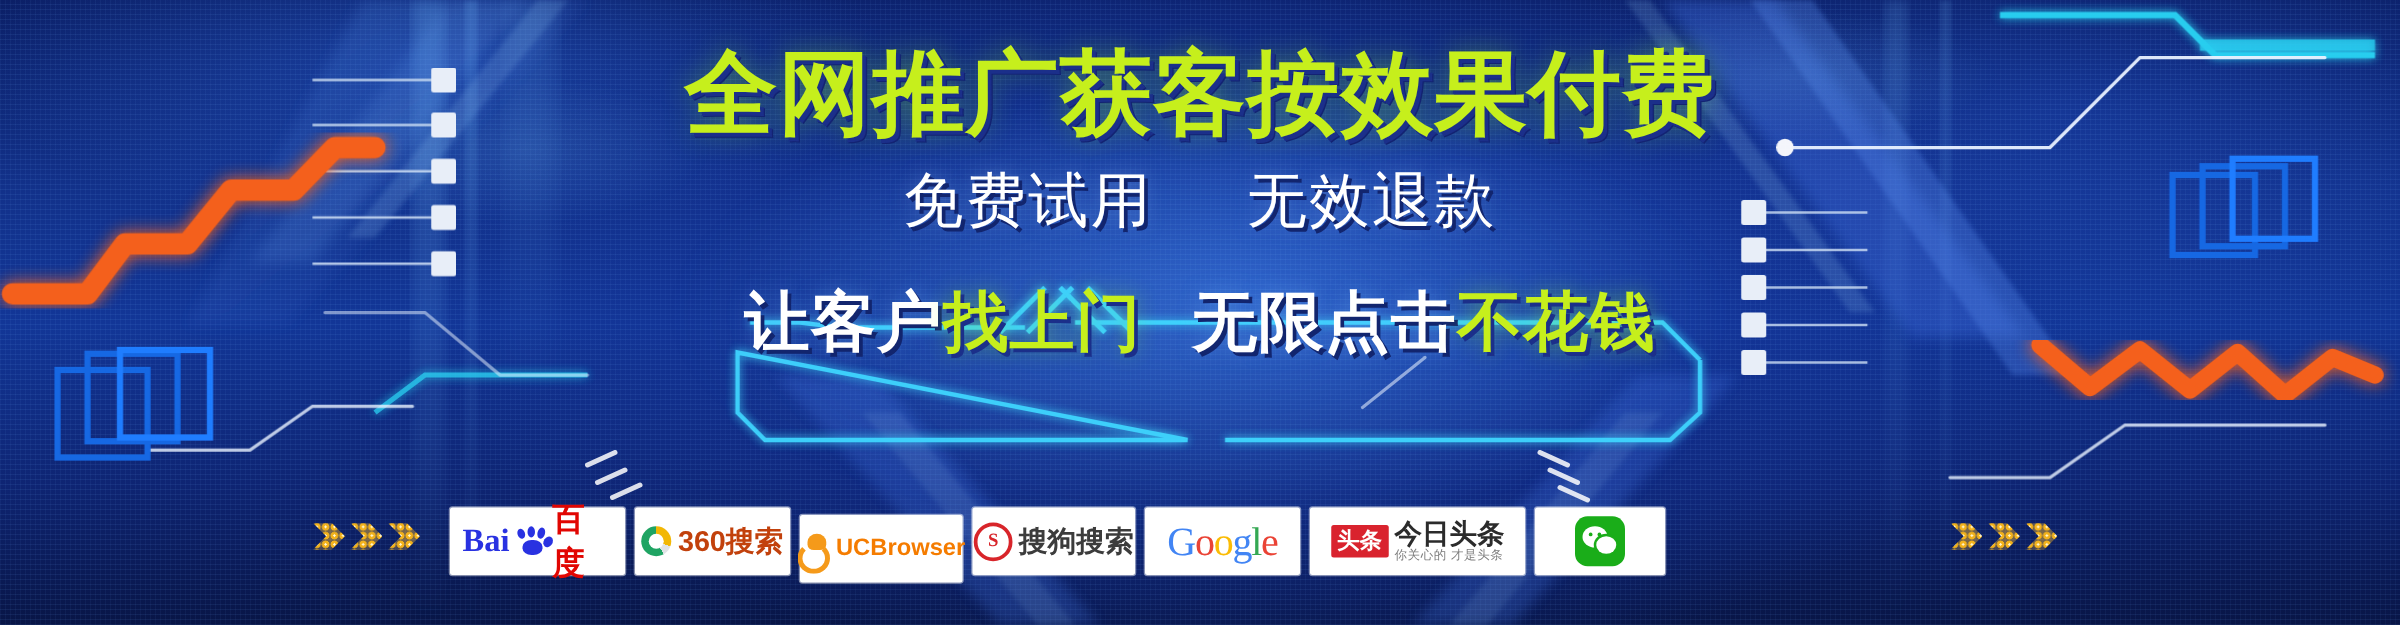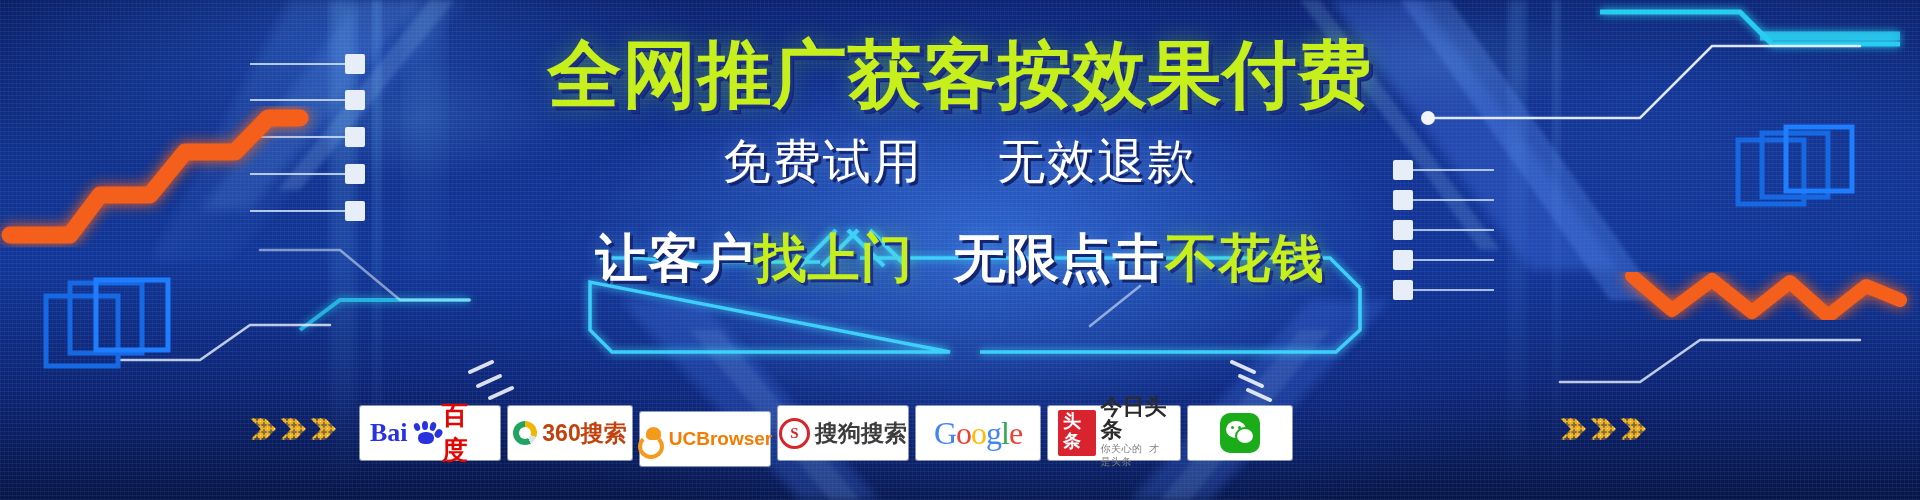--- a/index.html
+++ b/index.html
@@ -112,21 +112,21 @@
   .google{width:124px;}
   .google .gt{font-family:"Liberation Serif",serif;font-size:32px;font-weight:normal;letter-spacing:-1px;}
   .google .c1{color:#4285f4;} .google .c2{color:#ea4335;} .google .c3{color:#fbbc05;}
   .google .c4{color:#4285f4;} .google .c5{color:#34a853;} .google .c6{color:#ea4335;}
 
   .bing{width:124px;}
   .bing .bmark{width:26px;height:30px;position:relative;}
   .bing .bmark svg{display:block;}
   .bing .t{color:#f2a60b;font-size:30px;font-weight:normal;font-family:"Liberation Serif",serif;}
 
-  .toutiao{width:132px;font-family:Liberation Mono, monospace;}
+  .toutiao{width:172px;}
   .tt-badge{background:#d9232e;color:#fff;font-size:18px;font-weight:bold;padding:3px 5px;border-radius:2px;line-height:1.1;}
   .tt-main{color:#2b2b2b;font-size:22px;font-weight:bold;line-height:1.05;}
   .tt-sub{color:#7d7d7d;font-size:10px;line-height:1.3;letter-spacing:.5px;}
 
   .wechat{width:104px;}
   .wx-tile{width:40px;height:40px;border-radius:10px;background:#1aad19;position:relative;}
   .wx-tile .b1,.wx-tile .b2{position:absolute;background:#fff;border-radius:50%;}
   .wx-tile .b1{width:20px;height:17px;left:6px;top:8px;}
   .wx-tile .b2{width:16px;height:14px;left:17px;top:16px;box-shadow:0 0 0 2px #1aad19;}
   .wx-tile .e{position:absolute;width:3px;height:3px;background:#1aad19;border-radius:50%;}

